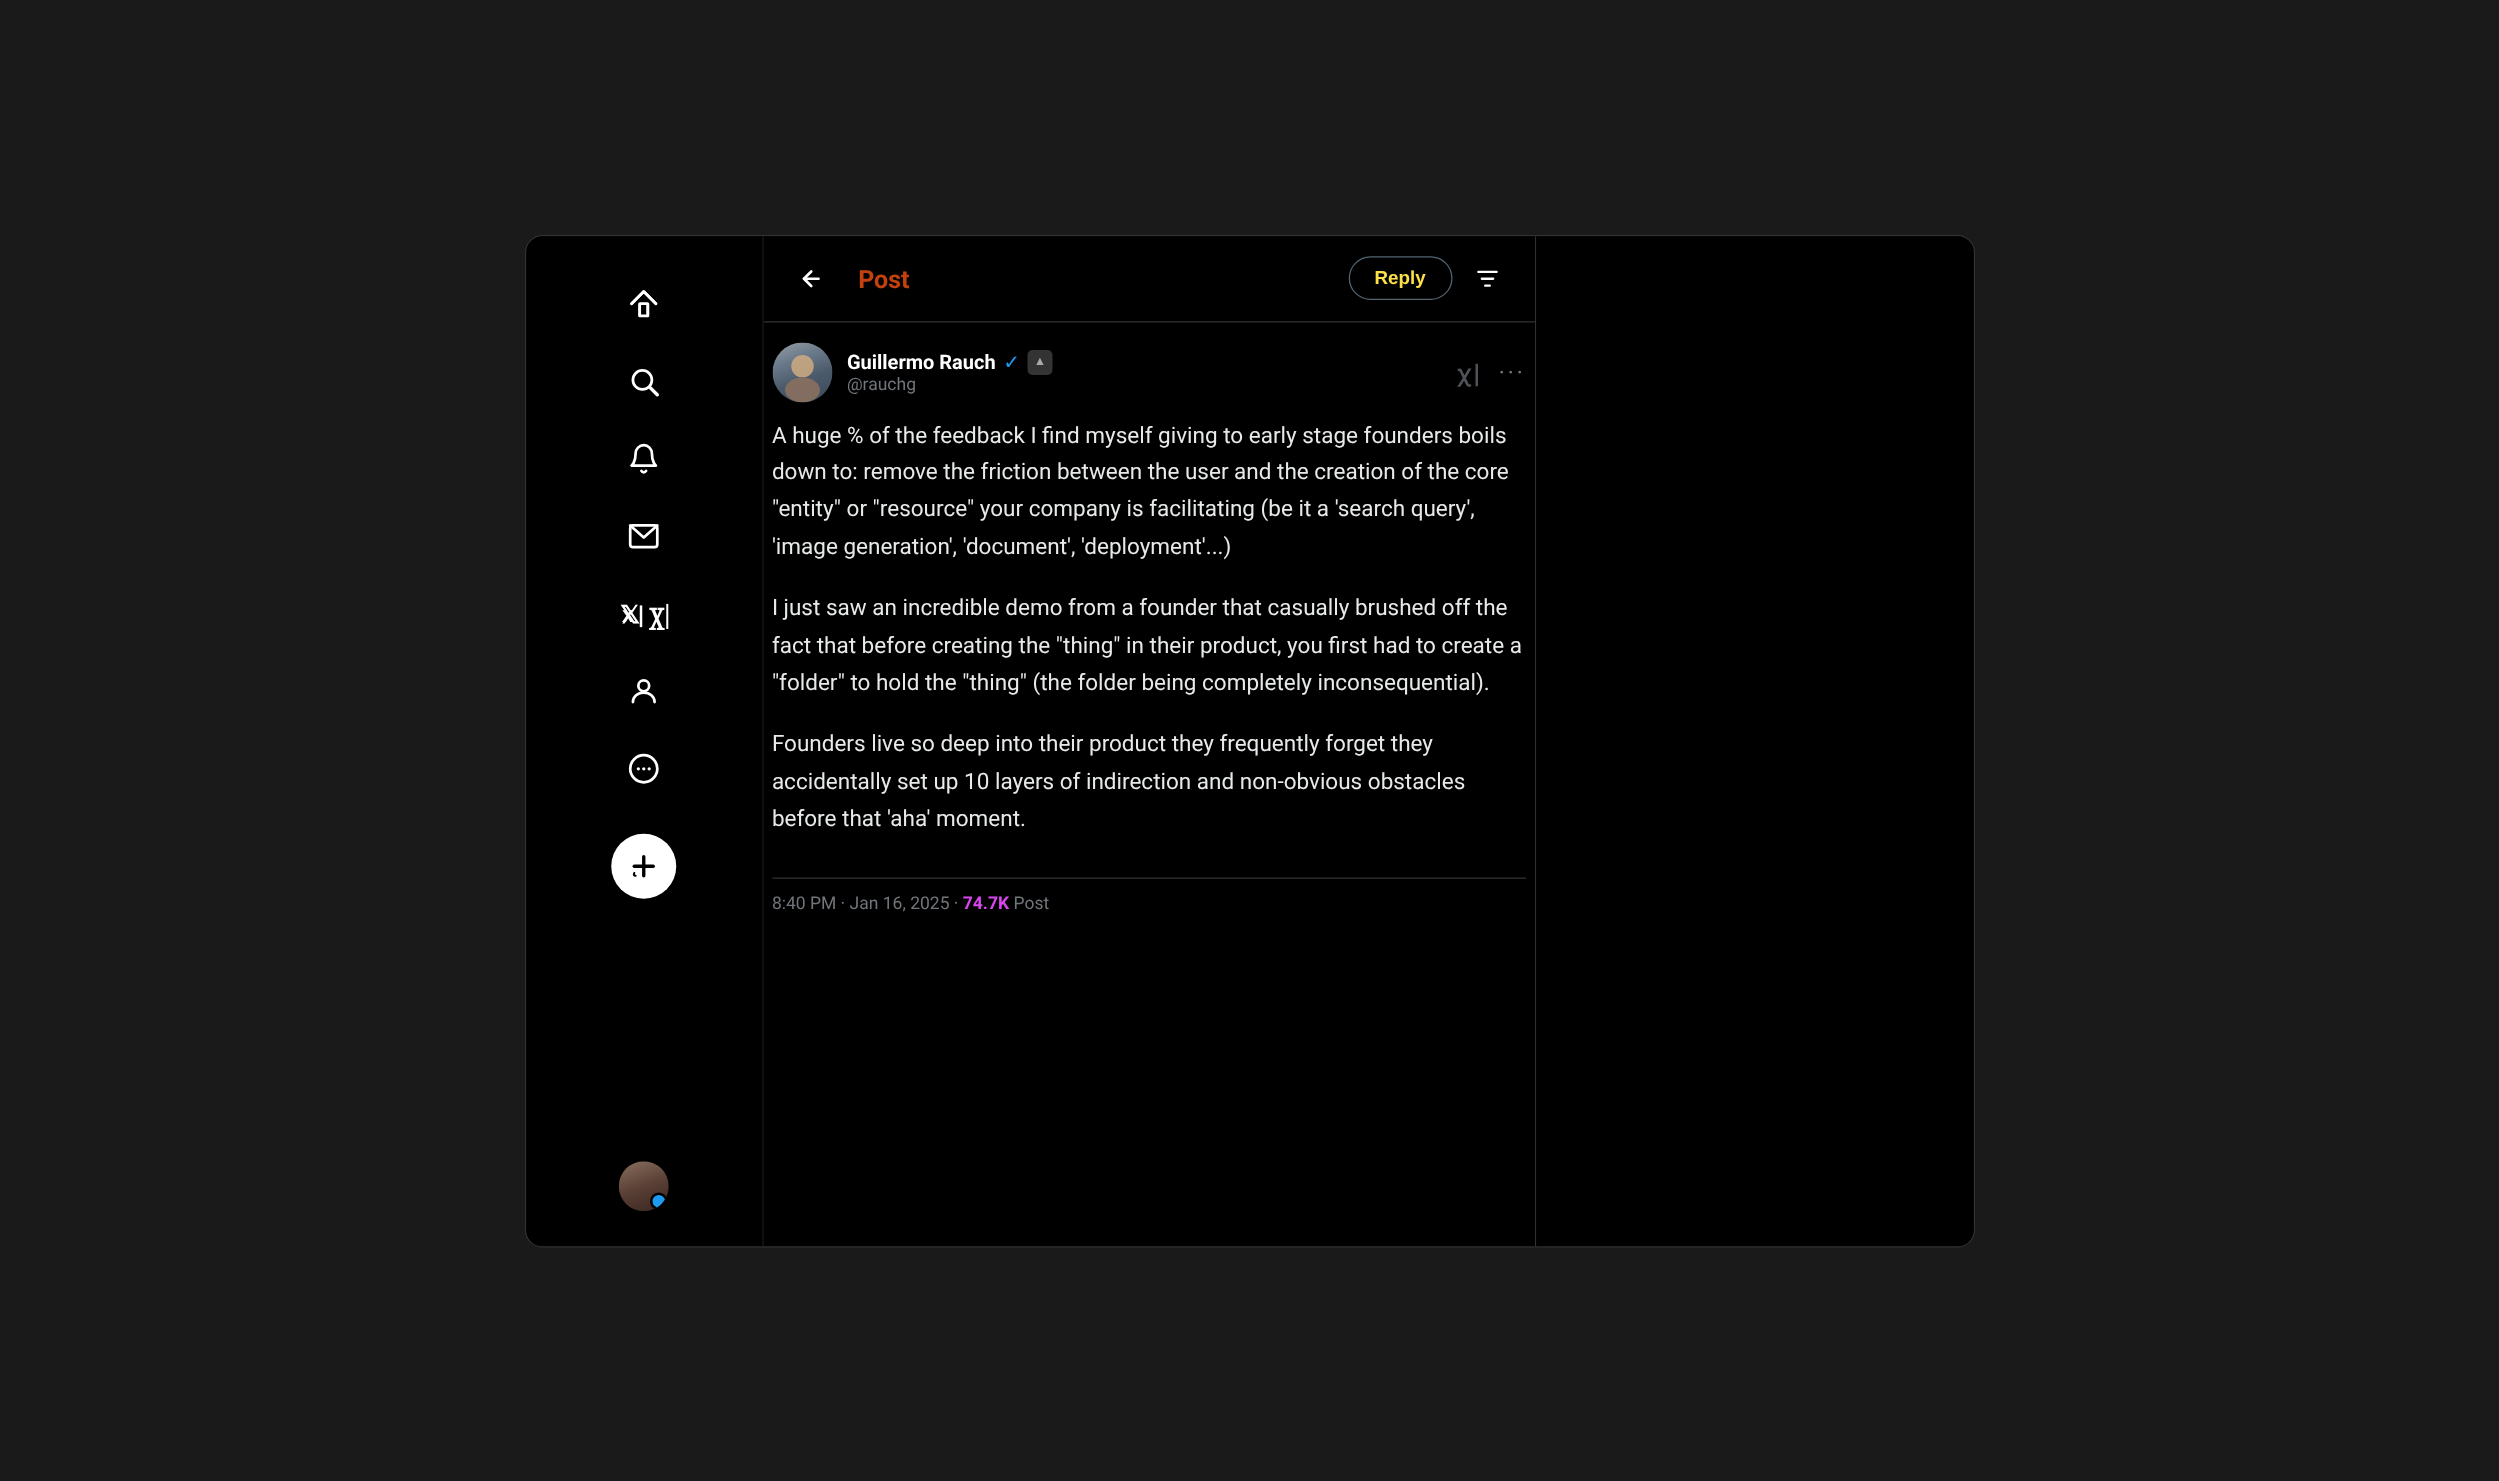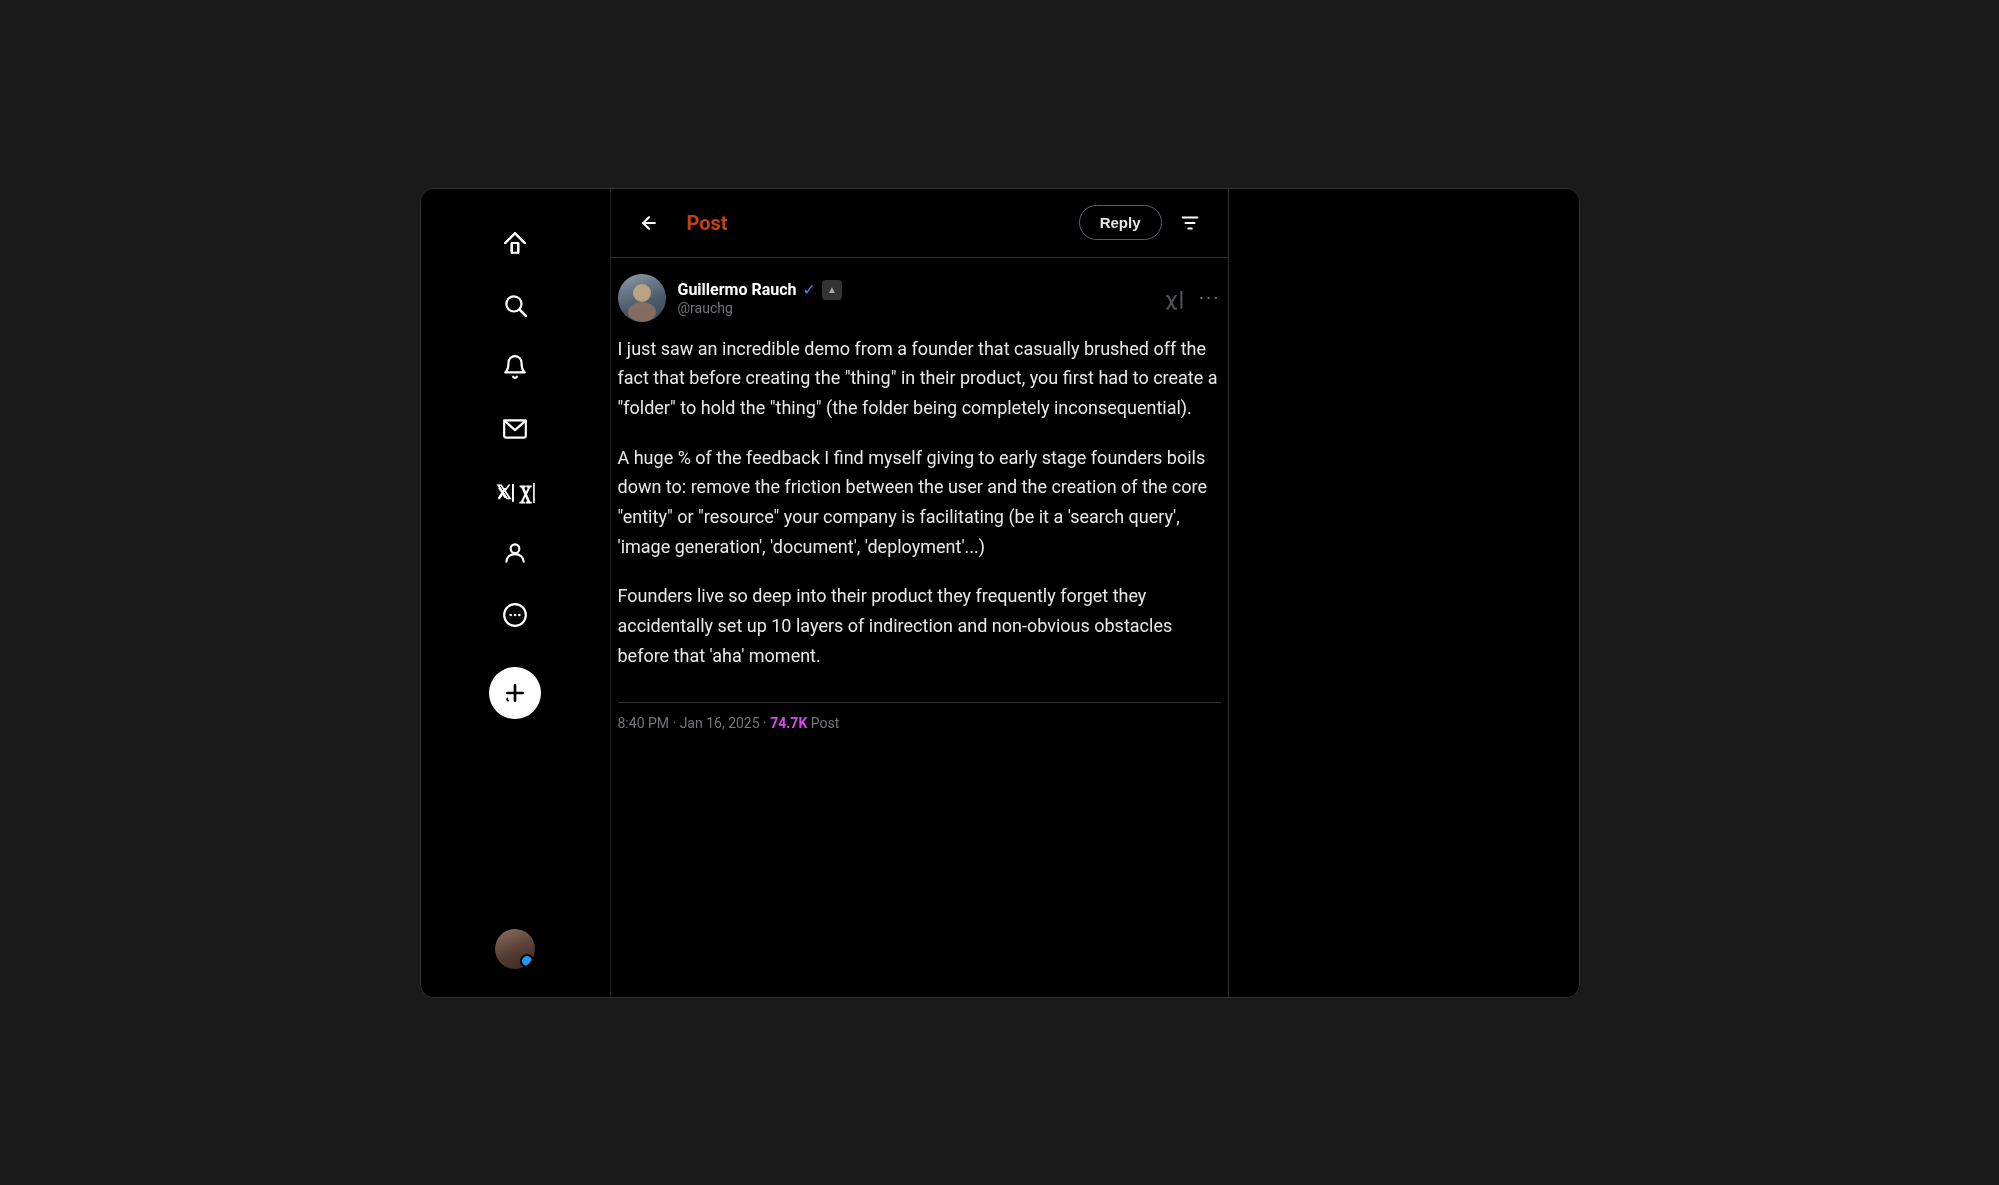--- a/index.html
+++ b/index.html
@@ -165,21 +165,21 @@
 
     .header-right {
       display: flex;
       align-items: center;
       gap: 10px;
     }
 
     .reply-btn {
       background: transparent;
       border: 1.5px solid #536471;
-      color: #e5e5e5;
+      color: #fde047;
       font-size: 15px;
       font-weight: 700;
       padding: 8px 20px;
       border-radius: 999px;
       cursor: pointer;
     }
 
     .filter-icon {
       width: 36px;
       height: 36px;
@@ -470,22 +470,22 @@
               <span class="author-handle">@rauchg</span>
             </div>
           </div>
           <div class="tweet-actions-right">
             <span class="grok-icon" style="font-size:18px; color:#71767b; font-weight:900; font-family:monospace;">ꭓ|</span>
             <span class="more-btn">···</span>
           </div>
         </div>
 
         <div class="tweet-text">
+          <p>A huge % of the feedback I find myself giving to early stage founders boils down to: remove the friction between the user and the creation of the core "entity" or "resource" your company is facilitating (be it a 'search query', 'image generation', 'document', 'deployment'...)</p>
           <p>I just saw an incredible demo from a founder that casually brushed off the fact that before creating the "thing" in their product, you first had to create a "folder" to hold the "thing" (the folder being completely inconsequential).</p>
-          <p>A huge % of the feedback I find myself giving to early stage founders boils down to: remove the friction between the user and the creation of the core "entity" or "resource" your company is facilitating (be it a 'search query', 'image generation', 'document', 'deployment'...)</p>
           <p>Founders live so deep into their product they frequently forget they accidentally set up 10 layers of indirection and non-obvious obstacles before that 'aha' moment.</p>
         </div>
 
         <div class="tweet-meta">
           <span>8:40 PM · Jan 16, 2025</span>
           <span> · </span>
           <strong>74.7K</strong>
           <span> Post</span>
         </div>
 

